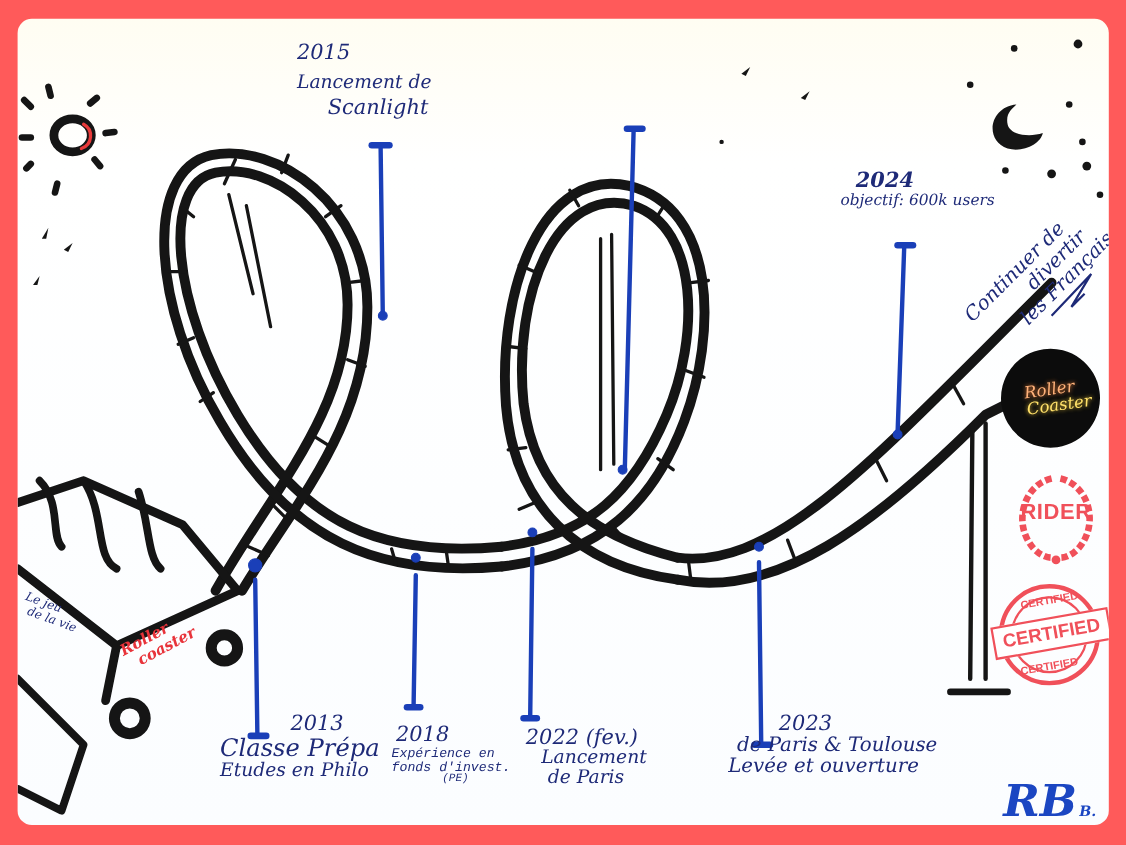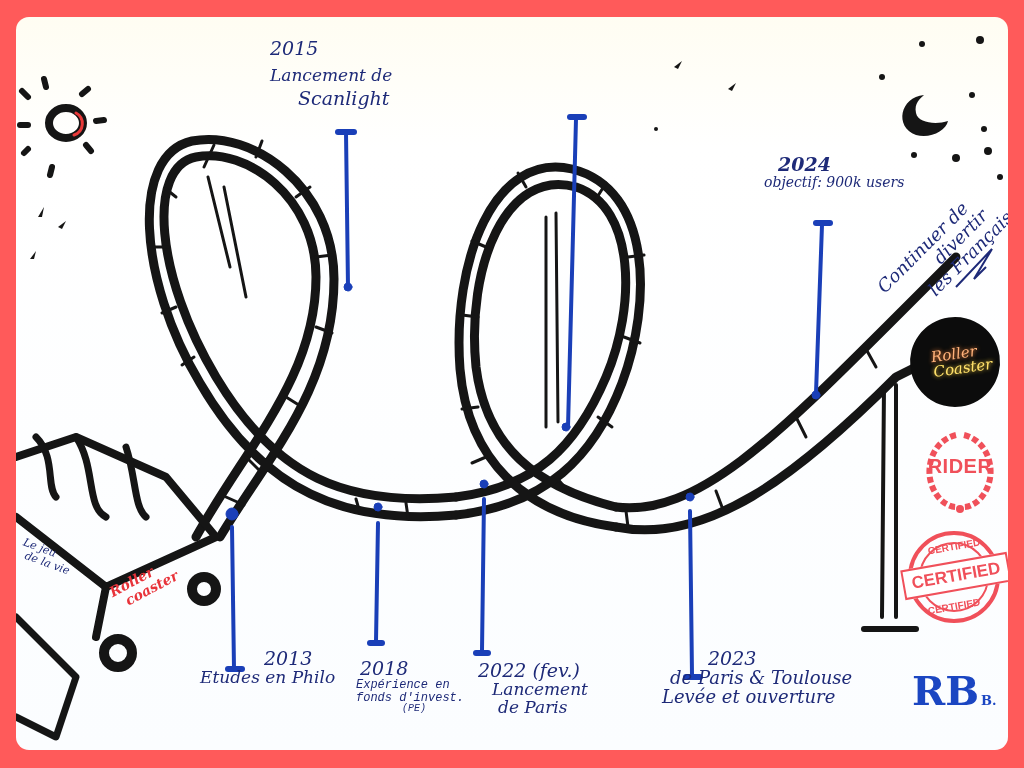--- a/index.html
+++ b/index.html
@@ -59,22 +59,22 @@
     font-size: 17px; color: #f0505a; text-align: center; line-height: 26px;
   }
   .cert-top, .cert-bot {
     position: absolute; width: 100px; text-align: center;
     font-family: "Liberation Sans", sans-serif; font-weight: bold;
     font-size: 10px; color: #f0505a;
   }
   .cert-top { top: 14px; transform: rotate(-10deg); }
   .cert-bot { top: 74px; transform: rotate(-10deg); }
   .sign {
-    position: absolute; left: 896px; top: 650px;
-    font-family: "DejaVu Serif", serif; font-weight: bold;
+    position: absolute; left: 896px; top: 688px;
+    font-family: "DejaVu Serif", serif; font-style: italic; font-weight: bold;
     font-size: 40px; color: #1b46c2;
   }
   .sign-b { font-size: 13px; margin-left: 2px; }
 </style>
 </head>
 <body>
 
 <div class="frame">
 
   <svg class="art" width="992" height="733" viewBox="0 0 992 733">
@@ -208,34 +208,35 @@
 
   <div class="hand" style="left:254px; top:22px;">
     <div class="yr">2015</div>
     <div class="lbl" style="margin-top:8px">Lancement de</div>
     <div class="lbl" style="margin-left:28px; margin-top:4px; font-size:19px">Scanlight</div>
   </div>
 
 
   <div class="hand" style="left:748px; top:138px;">
     <div class="yr" style="margin-left:14px; font-weight:bold">2024</div>
-    <div class="lbl" style="font-size:14px">objectif: 900k users</div>
+    <div class="lbl" style="font-size:14px">objectif: 600k users</div>
   </div>
 
   <div class="hand" style="left:820px; top:200px; transform: rotate(-45deg); transform-origin: left top; font-size:18px;">
     <div style="margin-top:74px; margin-left:-20px">Continuer de</div>
     <div style="margin-left:40px">divertir</div>
     <div style="margin-left:14px">les Français.es!!</div>
   </div>
   <svg class="art" width="992" height="733" style="pointer-events:none">
     <path d="M940 270 L976 232 L958 262 L970 250" fill="none" stroke="#1e2a78" stroke-width="2"></path>
   </svg>
 
   <div class="hand" style="left:184px; top:632px;">
     <div class="yr" style="margin-left:64px">2013</div>
+    <div class="lbl" style="font-size:22px">Classe Prépa</div>
     <div class="lbl">Etudes en Philo</div>
   </div>
 
   <div class="hand" style="left:340px; top:642px;">
     <div class="yr" style="margin-left:4px">2018</div>
     <div class="sm">Expérience en</div>
     <div class="sm">fonds d'invest.</div>
     <div class="sm" style="margin-left:46px; font-size:10px">(PE)</div>
   </div>
 

